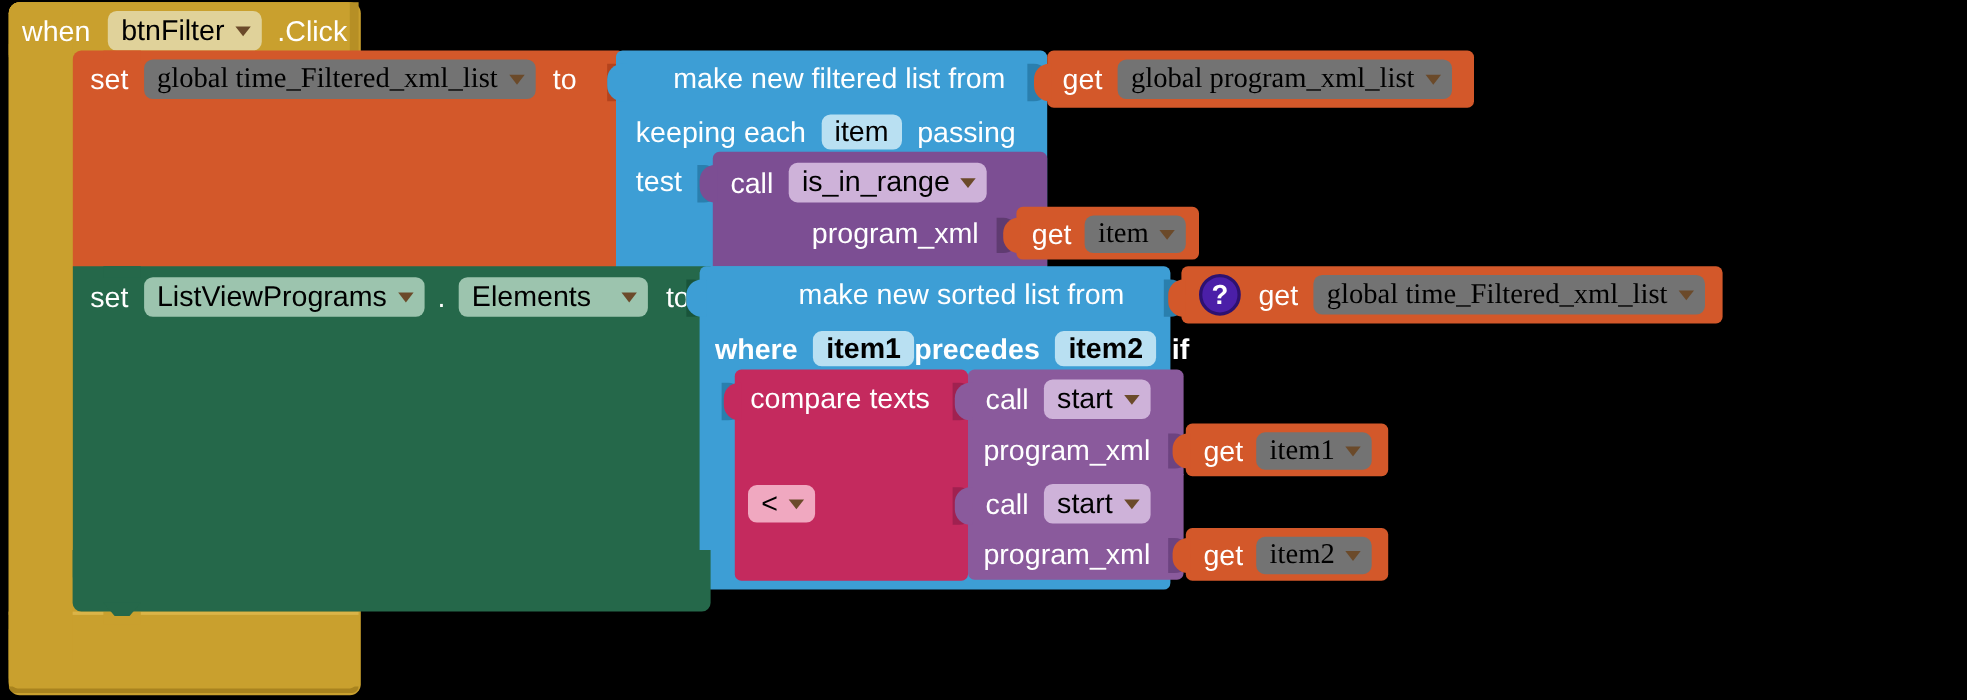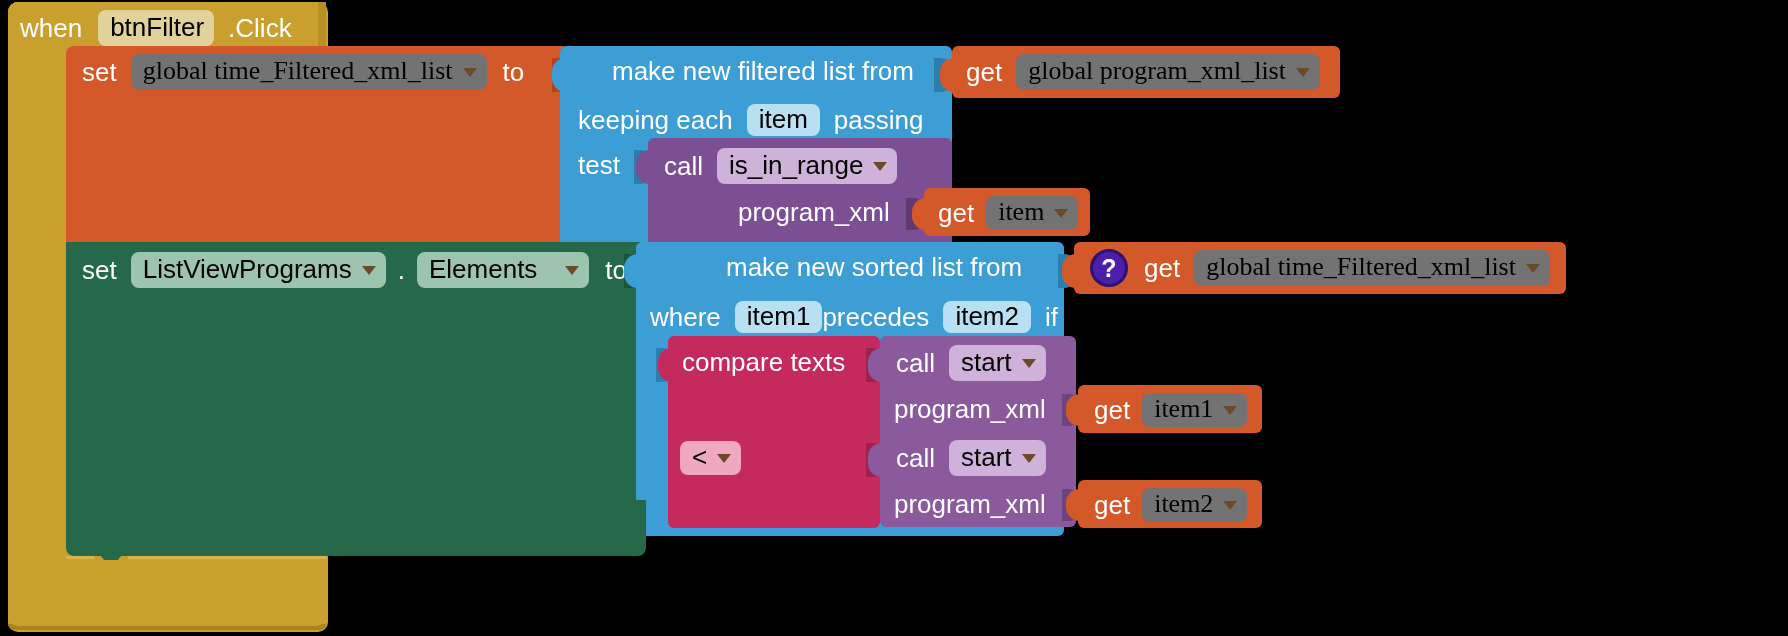--- a/index.html
+++ b/index.html
@@ -55,21 +55,21 @@
     border-left: 7px solid transparent;
     border-right: 7px solid transparent;
     border-top: 9px solid #6b4a2a;
     display: inline-block;
     position: relative;
     top: 1px;
   }
 
   
   .c-gold      { background: #c9a02e; }
-  .c-gold-f    { background: #e0d29a; flex-direction: column; }
+  .c-gold-f    { background: #e0d29a; }
   .c-orange    { background: #d3582a; }
   .c-orange-l  { background: #737373; font-family: Liberation Serif, serif; }
   .c-blue      { background: #3d9ed5; }
   .c-blue-f    { background: #b9e0f2; }
   .c-purple    { background: #7c4e93; }
   .c-purple2   { background: #8a5a9c; }
   .c-purple-f  { background: #ceb2d9; }
   .c-green     { background: #25684a; }
   .c-green-f   { background: #9cc4ae; }
   .c-pink      { background: #c42a5e; }
@@ -207,21 +207,21 @@
     <span class="lbl" style="margin-left:16px;">to</span>
   </div>
 
   <div class="blk" style="left:624px; top:254px; width:20px; height:34px; background:#19543a; border-radius:0 14px 14px 0;"></div>
 
   <div class="blk c-blue" style="left:636px; top:242px; width:428px; height:294px; border-radius:6px;"></div>
   <div class="blk" style="left:624px; top:254px; width:18px; height:34px; background:#3d9ed5; border-radius:14px 0 0 14px;"></div>
 
   <div class="lbl" style="position:absolute; left:726px; top:254px;">make new sorted list from</div>
 
-  <div class="row" style="left:650px; top:301px;">
+  <div class="row" style="left:650px; top:301px;font-weight:bold;">
     <span class="lbl">where</span>
     <span class="field c-blue-f" style="margin-left:14px; height:32px; padding:3px 12px 5px 12px;">
       <span>item1</span>
     </span>
     <span class="lbl" style="">precedes</span>
     <span class="field c-blue-f" style="margin-left:14px; height:32px; padding:3px 12px 5px 12px;">
       <span>item2</span>
     </span>
     <span class="lbl" style="margin-left:14px;">if</span>
   </div>

